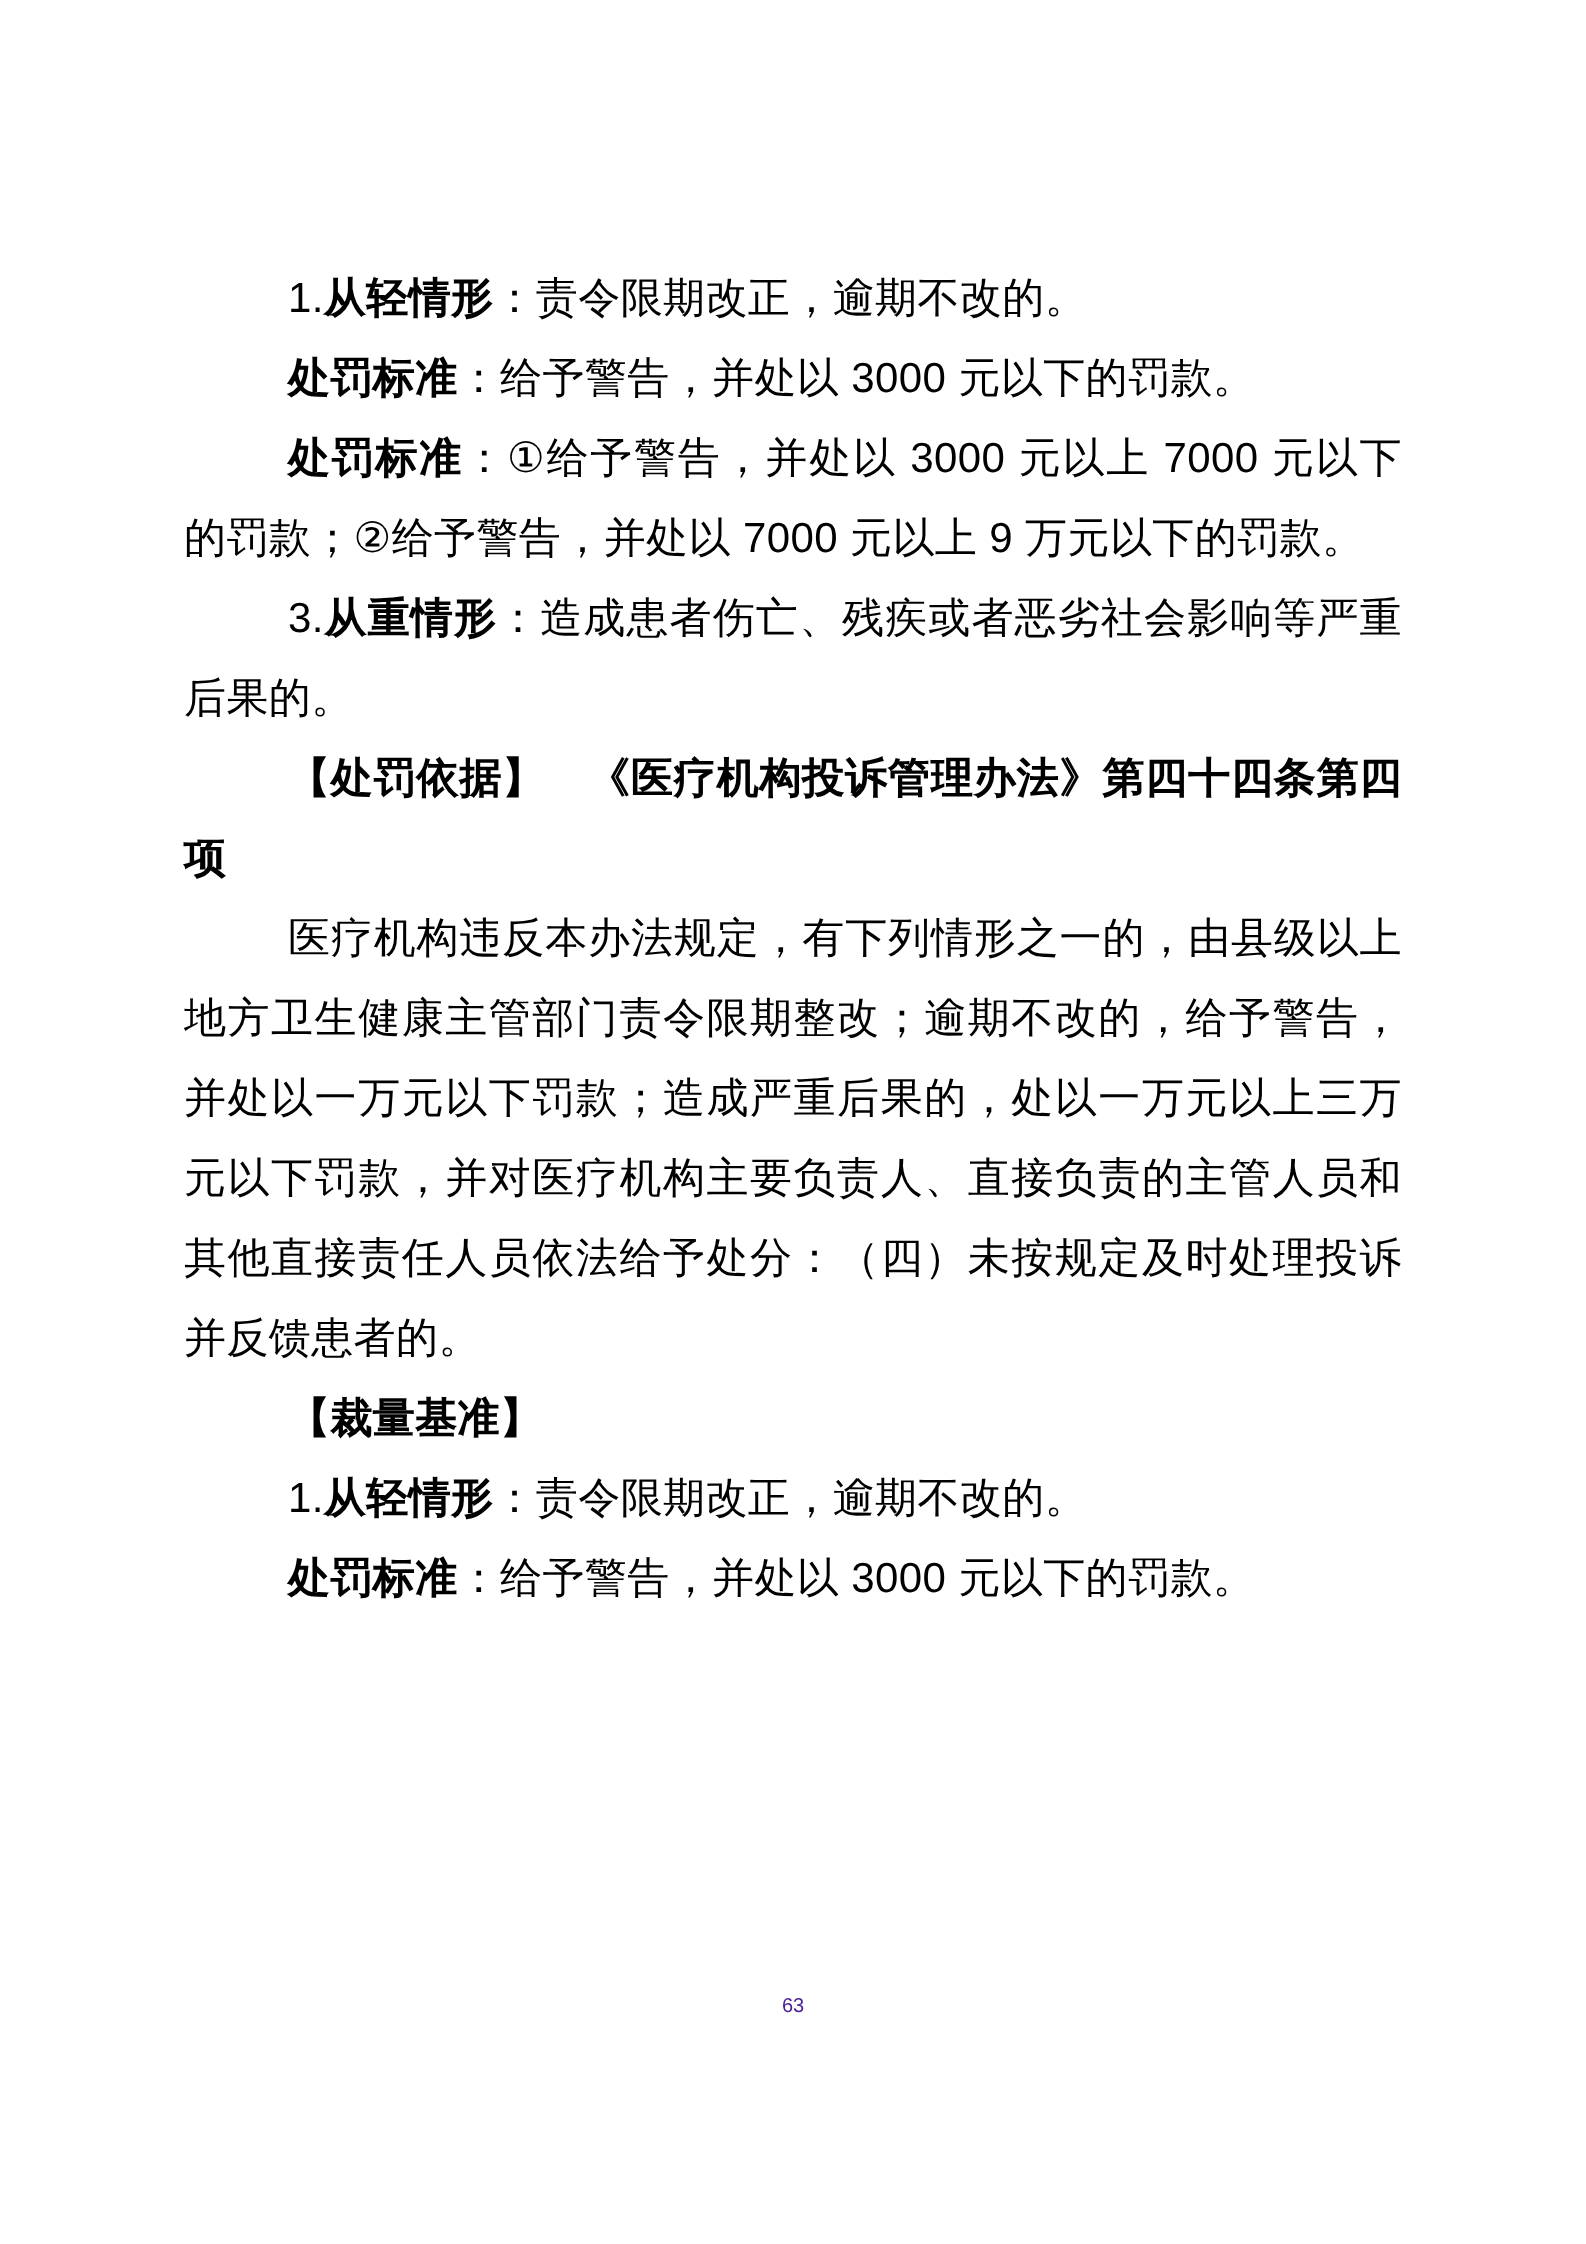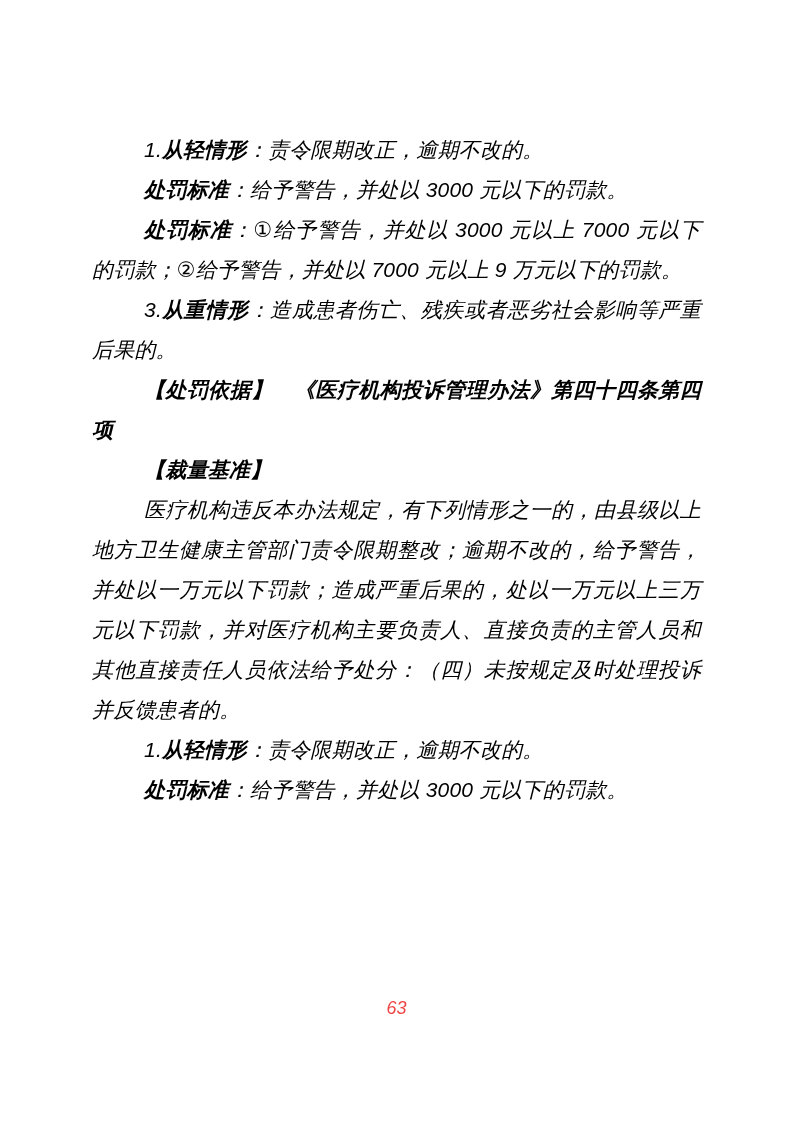--- a/index.html
+++ b/index.html
@@ -8,21 +8,20 @@
     background: #ffffff;
   }
   .page {
     position: relative;
     width: 793px;
     height: 1122px;
     background: #ffffff;
     color: #000000;
     font-family: "Liberation Sans", "DejaVu Sans", sans-serif;
     overflow: hidden;
-    font-style: italic;
   }
   .content {
     position: absolute;
     left: 92px;
     top: 130px;
     width: 609px;
     font-size: 21px;
     line-height: 40px;
     text-align: justify;
     letter-spacing: 0.2px;
@@ -38,33 +37,33 @@
   .para.compact {
     letter-spacing: -1.1px;
     word-spacing: -2px;
   }
   .page-number {
     position: absolute;
     left: 0;
     right: 0;
     top: 998px;
     text-align: center;
-    font-size: 18px;
-    color: #ef4444;
+    font-size: 10px;
+    color: #4c1d95;
   }
 </style>
 </head>
 <body>
 
 <div class="page">
   <div class="content" id="document-content">
       <p class="para"><span>1.</span><span class="b">从轻情形</span><span>：责令限期改正，逾期不改的。</span></p>
       <p class="para"><span class="b">处罚标准</span><span>：给予警告，并处以 3000 元以下的罚款。</span></p>
       <p class="para"><span class="b">处罚标准</span><span>：①给予警告，并处以 3000 元以上 7000 元以下的罚款；②给予警告，并处以 7000 元以上 9 万元以下的罚款。</span></p>
       <p class="para"><span>3.</span><span class="b">从重情形</span><span>：造成患者伤亡、残疾或者恶劣社会影响等严重后果的。</span></p>
       <p class="para"><span class="b">【处罚依据】　《医疗机构投诉管理办法》第四十四条第四项</span></p>
+      <p class="para"><span>医疗机构违反本办法规定，有下列情形之一的，由县级以上地方卫生健康主管部门责令限期整改；逾期不改的，给予警告，并处以一万元以下罚款；造成严重后果的，处以一万元以上三万元以下罚款，并对医疗机构主要负责人、直接负责的主管人员和其他直接责任人员依法给予处分：（四）未按规定及时处理投诉并反馈患者的。</span></p>
       <p class="para"><span class="b">【裁量基准】</span></p>
-      <p class="para"><span>医疗机构违反本办法规定，有下列情形之一的，由县级以上地方卫生健康主管部门责令限期整改；逾期不改的，给予警告，并处以一万元以下罚款；造成严重后果的，处以一万元以上三万元以下罚款，并对医疗机构主要负责人、直接负责的主管人员和其他直接责任人员依法给予处分：（四）未按规定及时处理投诉并反馈患者的。</span></p>
       <p class="para"><span>1.</span><span class="b">从轻情形</span><span>：责令限期改正，逾期不改的。</span></p>
       <p class="para"><span class="b">处罚标准</span><span>：给予警告，并处以 3000 元以下的罚款。</span></p>
     </div>
   <div class="page-number">63</div>
 </div>
 
 </body></html>

